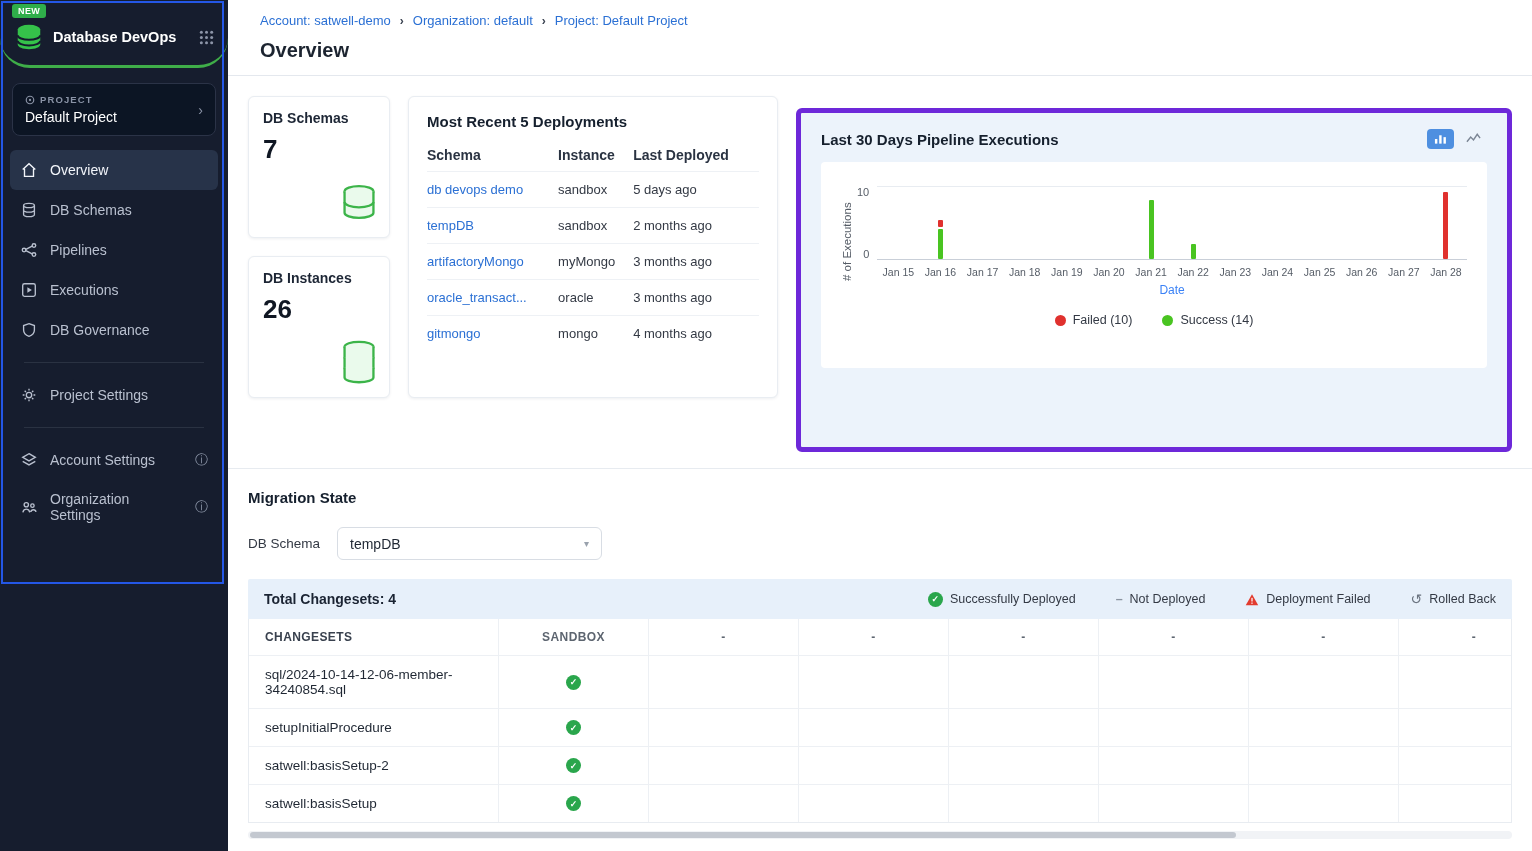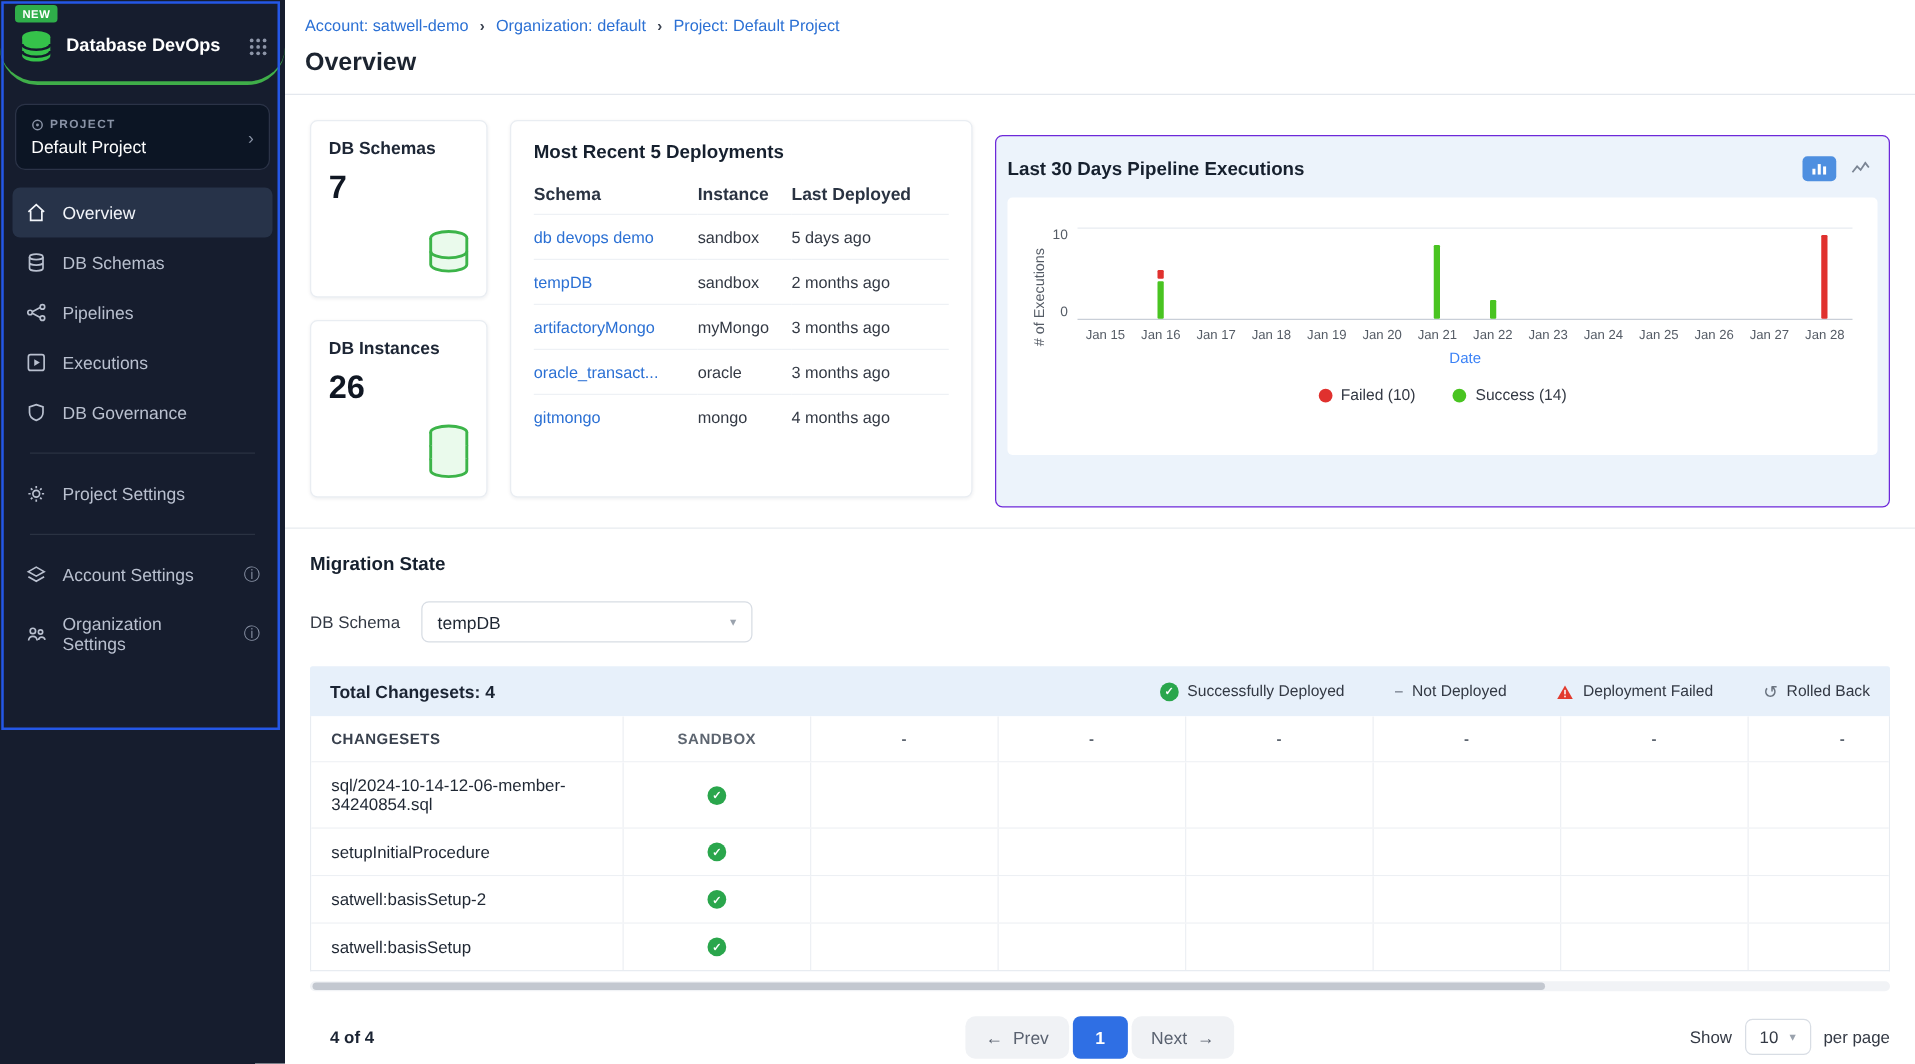--- a/index.html
+++ b/index.html
@@ -40,21 +40,21 @@
   .nav-item {
     display:flex; align-items:center; gap:12px; padding:11px 10px;
     border-radius:6px; font-size:14px; color:#b9c0cf; cursor:pointer;
   }
   .nav-item.active { background:#273349; color:#f2f5fa; }
   .nav-item .nicon { width:18px; height:18px; display:flex; flex-shrink:0; }
   .info-dot { margin-left:auto; color:#8a93a6; font-size:13px; }
   .sdivider { height:1px; background:#2a3242; margin:12px 14px; }
   
   .main { flex:1; display:flex; flex-direction:column; min-width:0; background:#fff; }
-  .topbar { padding:13px 16px 0; border-bottom:1px solid #e4e8ee; }
+  .topbar { padding:13px 32px 0; border-bottom:1px solid #e4e8ee; }
   .breadcrumb { font-size:13px; display:flex; gap:9px; align-items:center; }
   .crumb { color:#2b70d4; cursor:pointer; }
   .crumb-sep { color:#3a4250; font-weight:700; font-size:12px; }
   .page-title { font-size:20px; font-weight:700; color:#1c2430; margin:11px 0 13px; }
   .content { flex:1; padding:20px 20px 0; overflow:hidden; }
   
   .cards-row { display:flex; gap:18px; }
   .stat-col { display:flex; flex-direction:column; gap:18px; width:142px; flex-shrink:0; }
   .card { background:#fff; border:1px solid #e9edf2; border-radius:6px; box-shadow:0 1px 3px rgba(20,30,50,.07); }
   .stat-card { height:142px; padding:13px 14px; position:relative; }
@@ -62,22 +62,22 @@
   .stat-value { font-size:26px; font-weight:700; color:#101723; margin-top:8px; }
   .stat-icon { position:absolute; right:4px; bottom:4px; }
   .deploy-card { width:370px; flex-shrink:0; padding:16px 18px; height:302px; }
   .card-title { font-size:15px; font-weight:700; color:#16202e; }
   .deploy-table { width:100%; margin-top:8px; border-collapse:collapse; font-size:13px; }
   .deploy-table th { text-align:left; font-weight:600; color:#2a3342; padding:9px 0 8px; font-size:14px; }
   .deploy-table td { padding:10px 0; border-top:1px solid #eef1f5; color:#333944; }
   .schema-link { color:#2b70d4; cursor:pointer; }
   
   .chart-card {
-    flex:1; min-width:0; background:#ecf3fb; border:1px solid #6d28d9; border-radius:6px;
-    padding:16px 9px; height:298px; margin-top:12px;
+    flex:1; min-width:0; background:#ecf3fb; border:5px solid #6d28d9; border-radius:6px;
+    padding:16px 20px; height:344px; margin-top:12px;
   }
   .chart-head { display:flex; align-items:center; }
   .chart-toggles { margin-left:auto; display:flex; gap:6px; }
   .toggle { width:27px; height:20px; border-radius:4px; display:flex; align-items:center; justify-content:center; cursor:pointer; }
   .toggle.active { background:#4e8fe0; }
   .toggle.inactive { color:#7b8594; }
   .chart-body {
     background:#fff; border-radius:4px; margin-top:13px; padding:24px 20px 8px;
     height:206px; display:flex; flex-direction:column;
   }

